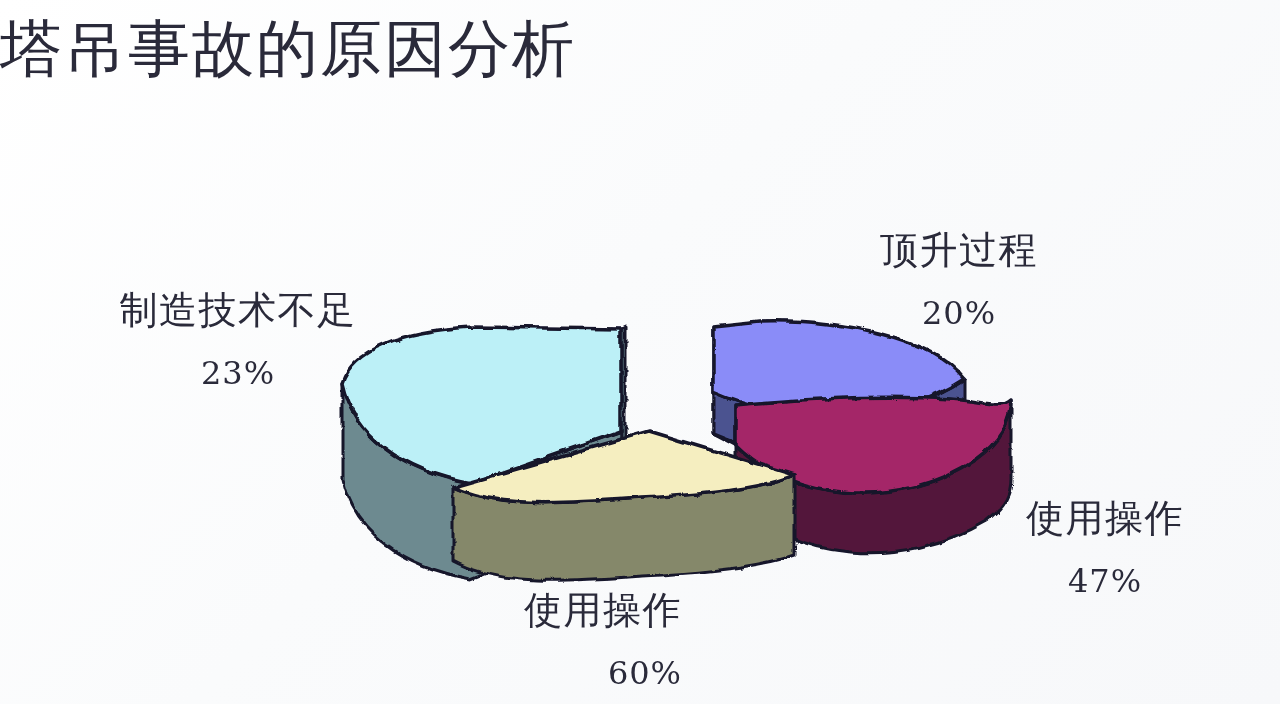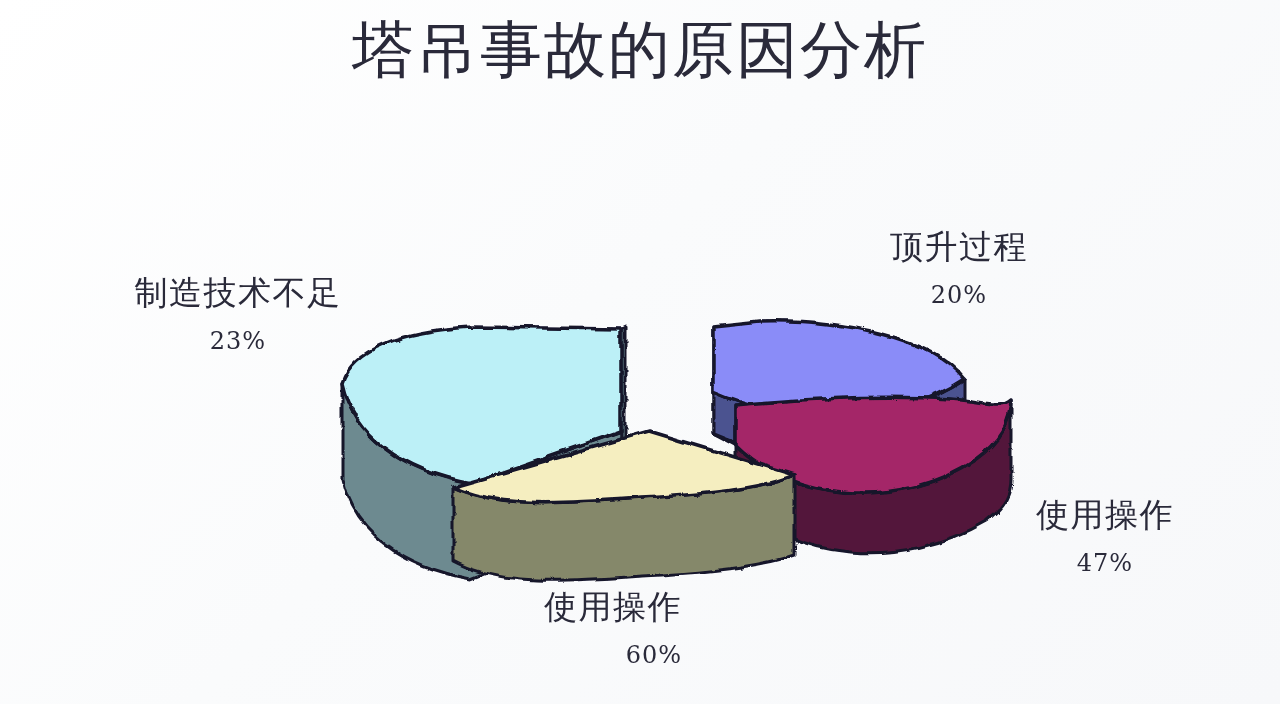--- a/index.html
+++ b/index.html
@@ -21,26 +21,26 @@
     inset: 0;
     background: linear-gradient(135deg, #ffffff 0%, #fafbfc 45%, #f7f8fa 100%);
   }
 
   
   #chart-title {
     position: absolute;
     top: 14px;
     left: 0;
     width: 1280px;
-    text-align: center;
+    text-align: left;
     font-size: 62px;
     line-height: 1.15;
     letter-spacing: 2px;
     color: #22222f;
-    font-family: Liberation Sans, sans-serif;
+    font-family: Liberation Serif, serif;
     font-weight: 400;
     white-space: nowrap;
   }
 
   
   #pie-chart {
     position: absolute;
     left: 0;
     top: 0;
     width: 1280px;
@@ -52,31 +52,31 @@
   .slice-label {
     position: absolute;
     color: #2a2a3a;
     text-align: center;
     font-family: "DejaVu Serif", "Liberation Serif", serif;
     white-space: nowrap;
     line-height: 1.28;
   }
   .slice-label .name {
     display: block;
-    font-size: 33px;
+    font-size: 38px;
     letter-spacing: 1.5px;
   }
   .slice-label .pct {
     display: block;
-    font-size: 24px;
+    font-size: 32px;
     letter-spacing: 1px;
-    margin-top: 12px;
+    margin-top: 18px;
   }
 
-  #label-manufacture { left: 104px;  top: 272px; width: 268px; }
+  #label-manufacture { left: 104px;  top: 286px; width: 268px; }
   #label-jacking     { left: 846px;  top: 226px; width: 226px; }
   #label-dismantle   { left: 992px;  top: 494px; width: 226px; }
   #label-operation   { left: 456px;  top: 586px; width: 226px; text-align: right; }
 </style>
 </head>
 <body style="background: rgb(250, 251, 252);">
 
 <div id="slide">
 
   <div id="chart-title" style="color: rgb(42, 42, 58);">塔吊事故的原因分析</div>

